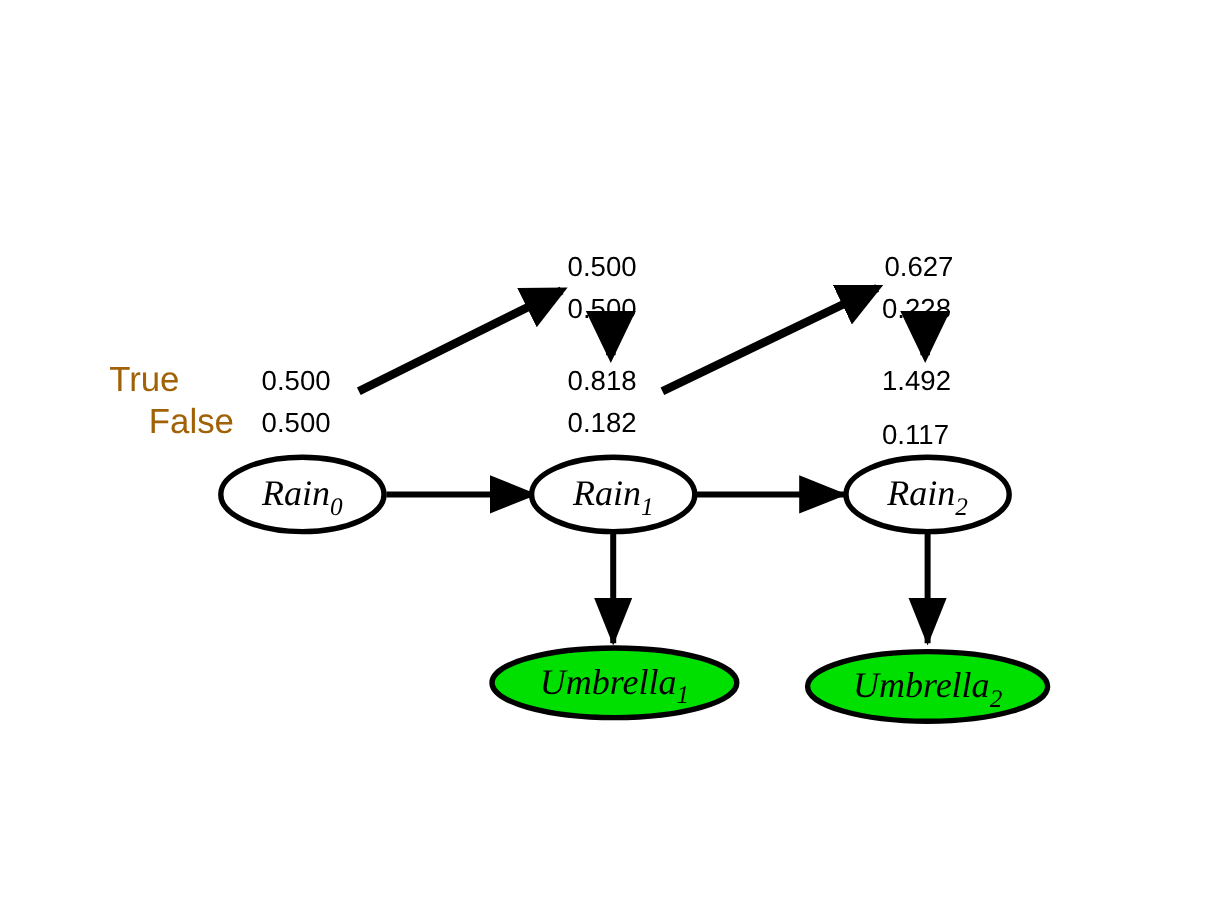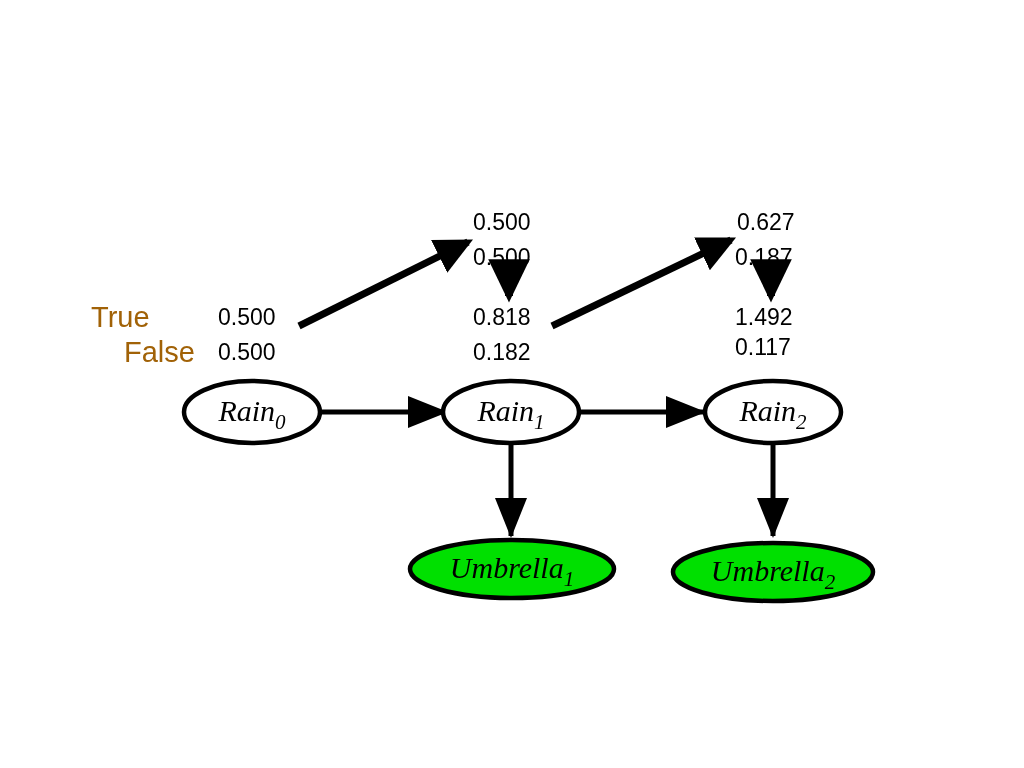--- a/index.html
+++ b/index.html
@@ -90,23 +90,23 @@
 
     <div class="prob-val" style="left:218px; top:303px;">0.500</div>
     <div class="prob-val" style="left:218px; top:338px;">0.500</div>
 
     <div class="prob-val" style="left:473px; top:208px;">0.500</div>
     <div class="prob-val" style="left:473px; top:243px;">0.500</div>
     <div class="prob-val" style="left:473px; top:303px;text-align:right;">0.818</div>
     <div class="prob-val" style="left:473px; top:338px;">0.182</div>
 
     <div class="prob-val" style="left:692px; top:208px;margin-left:45px;">0.627</div>
-    <div class="prob-val" style="left:735px; top:243px;">0.187</div>
+    <div class="prob-val" style="left:735px; top:243px;">0.228</div>
     <div class="prob-val" style="left:735px; top:303px;">1.492</div>
-    <div class="prob-val" style="left:735px; top:333px;">0.117</div>
+    <div class="prob-val" style="left:735px; top:348px;">0.117</div>
 
     <svg viewBox="0 0 1024 768" xmlns="http://www.w3.org/2000/svg">
       <defs>
         <marker id="arrowThin" markerWidth="9" markerHeight="9" refX="7.6" refY="3.2" orient="auto" markerUnits="strokeWidth">
           <path d="M0,0 L8,3.2 L0,6.4 z" fill="#000000"></path>
         </marker>
         <marker id="arrowFat" markerWidth="6" markerHeight="6" refX="4.6" refY="2.6" orient="auto" markerUnits="strokeWidth">
           <path d="M0,0 L5.4,2.6 L0,5.2 z" fill="#000000"></path>
         </marker>
       </defs>

